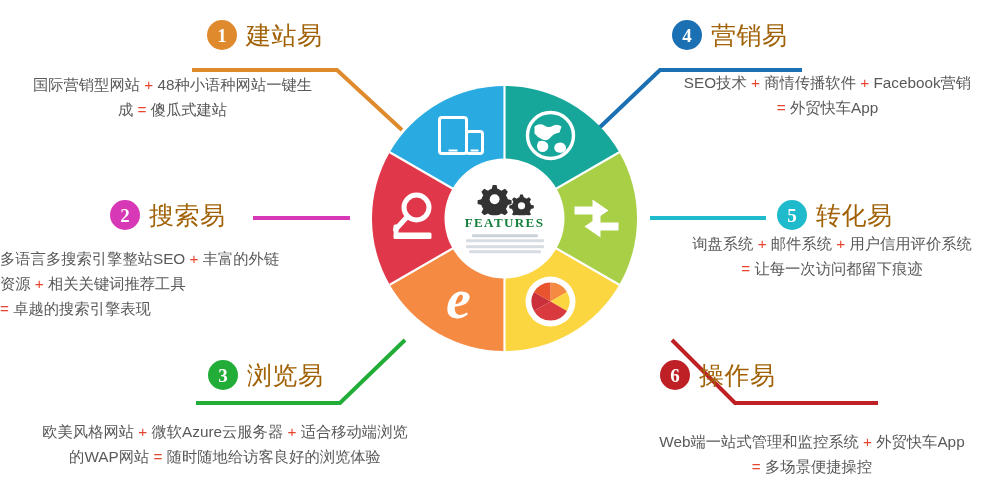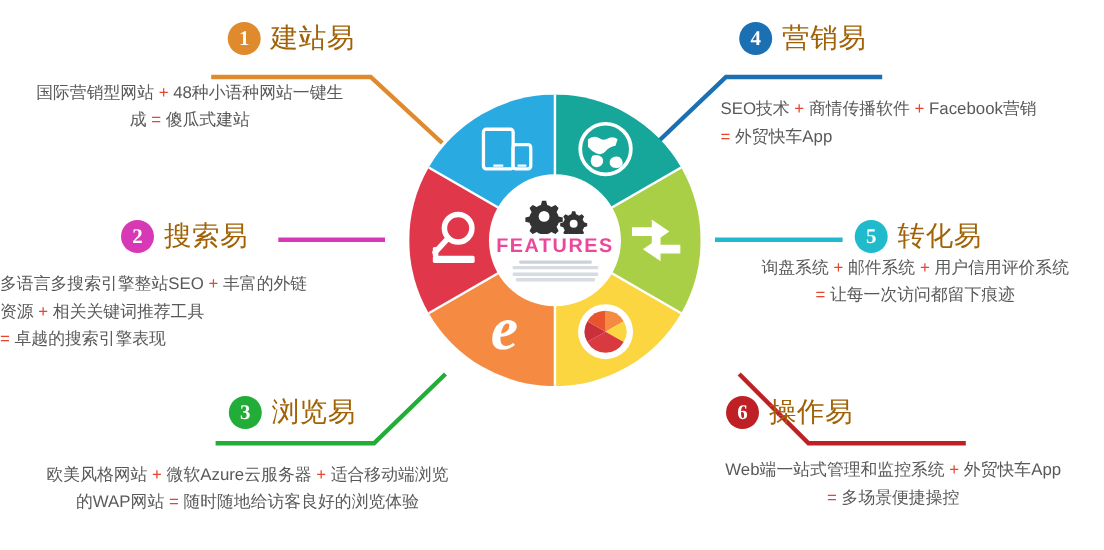--- a/index.html
+++ b/index.html
@@ -46,26 +46,27 @@
     position: absolute;
     left: 50%;
     top: 50%;
     transform: translate(-50%, -50%);
     width: 120px;
     text-align: center;
     pointer-events: none;
   }
   .gear-holder { height: 34px; margin-bottom: 1px; }
   .features-title {
-    font-size: 18px;
+    font-size: 13px;
     letter-spacing: 1.4px;
     font-weight: bold;
-    color: #ec4899;
+    color: #15803d;
     line-height: 1;
     margin-bottom: 5px;
+    font-family: Liberation Serif, serif;
   }
   .lorem-block { }
   .lorem-line {
     height: 3px;
     background: #cfd6dd;
     border-radius: 1px;
     margin: 0 auto 2.6px auto;
     opacity: .85;
     filter: blur(0.4px);
   }
@@ -123,29 +124,29 @@
   #b2 { left: 0px;   top: 200px; width: 340px; }
   #b2 .headrow { margin-left: 110px; }
   #b2 .body-lines { margin-top: 16px; text-align: left; width: 340px; }
 
   #b3 { left: 0px;   top: 360px; width: 450px; }
   #b3 .headrow { margin-left: 208px; }
   #b3 .body-lines { margin-top: 29px; text-align: center; width: 450px; }
 
   #b4 { left: 655px; top: 20px;  width: 349px; }
   #b4 .headrow { margin-left: 17px; }
-  #b4 .body-lines { margin-top: 37px; text-align: left; width: 345px; }
+  #b4 .body-lines { margin-top: 20px; text-align: center; width: 345px; }
 
   #b5 { left: 660px; top: 200px; width: 344px; }
   #b5 .headrow { margin-left: 117px; }
   #b5 .body-lines { margin-top: 1px; text-align: center; width: 344px; }
 
   #b6 { left: 620px; top: 360px; width: 384px; }
   #b6 .headrow { margin-left: 40px; }
-  #b6 .body-lines { margin-top: 25px; text-align: center; width: 384px; }
+  #b6 .body-lines { margin-top: 39px; text-align: center; width: 384px; }
 
   .seg-icon { pointer-events: none; }
 </style>
 </head>
 <body>
 
 <div id="stage">
 
   <svg id="connectors" viewBox="0 0 1004 500">
 

